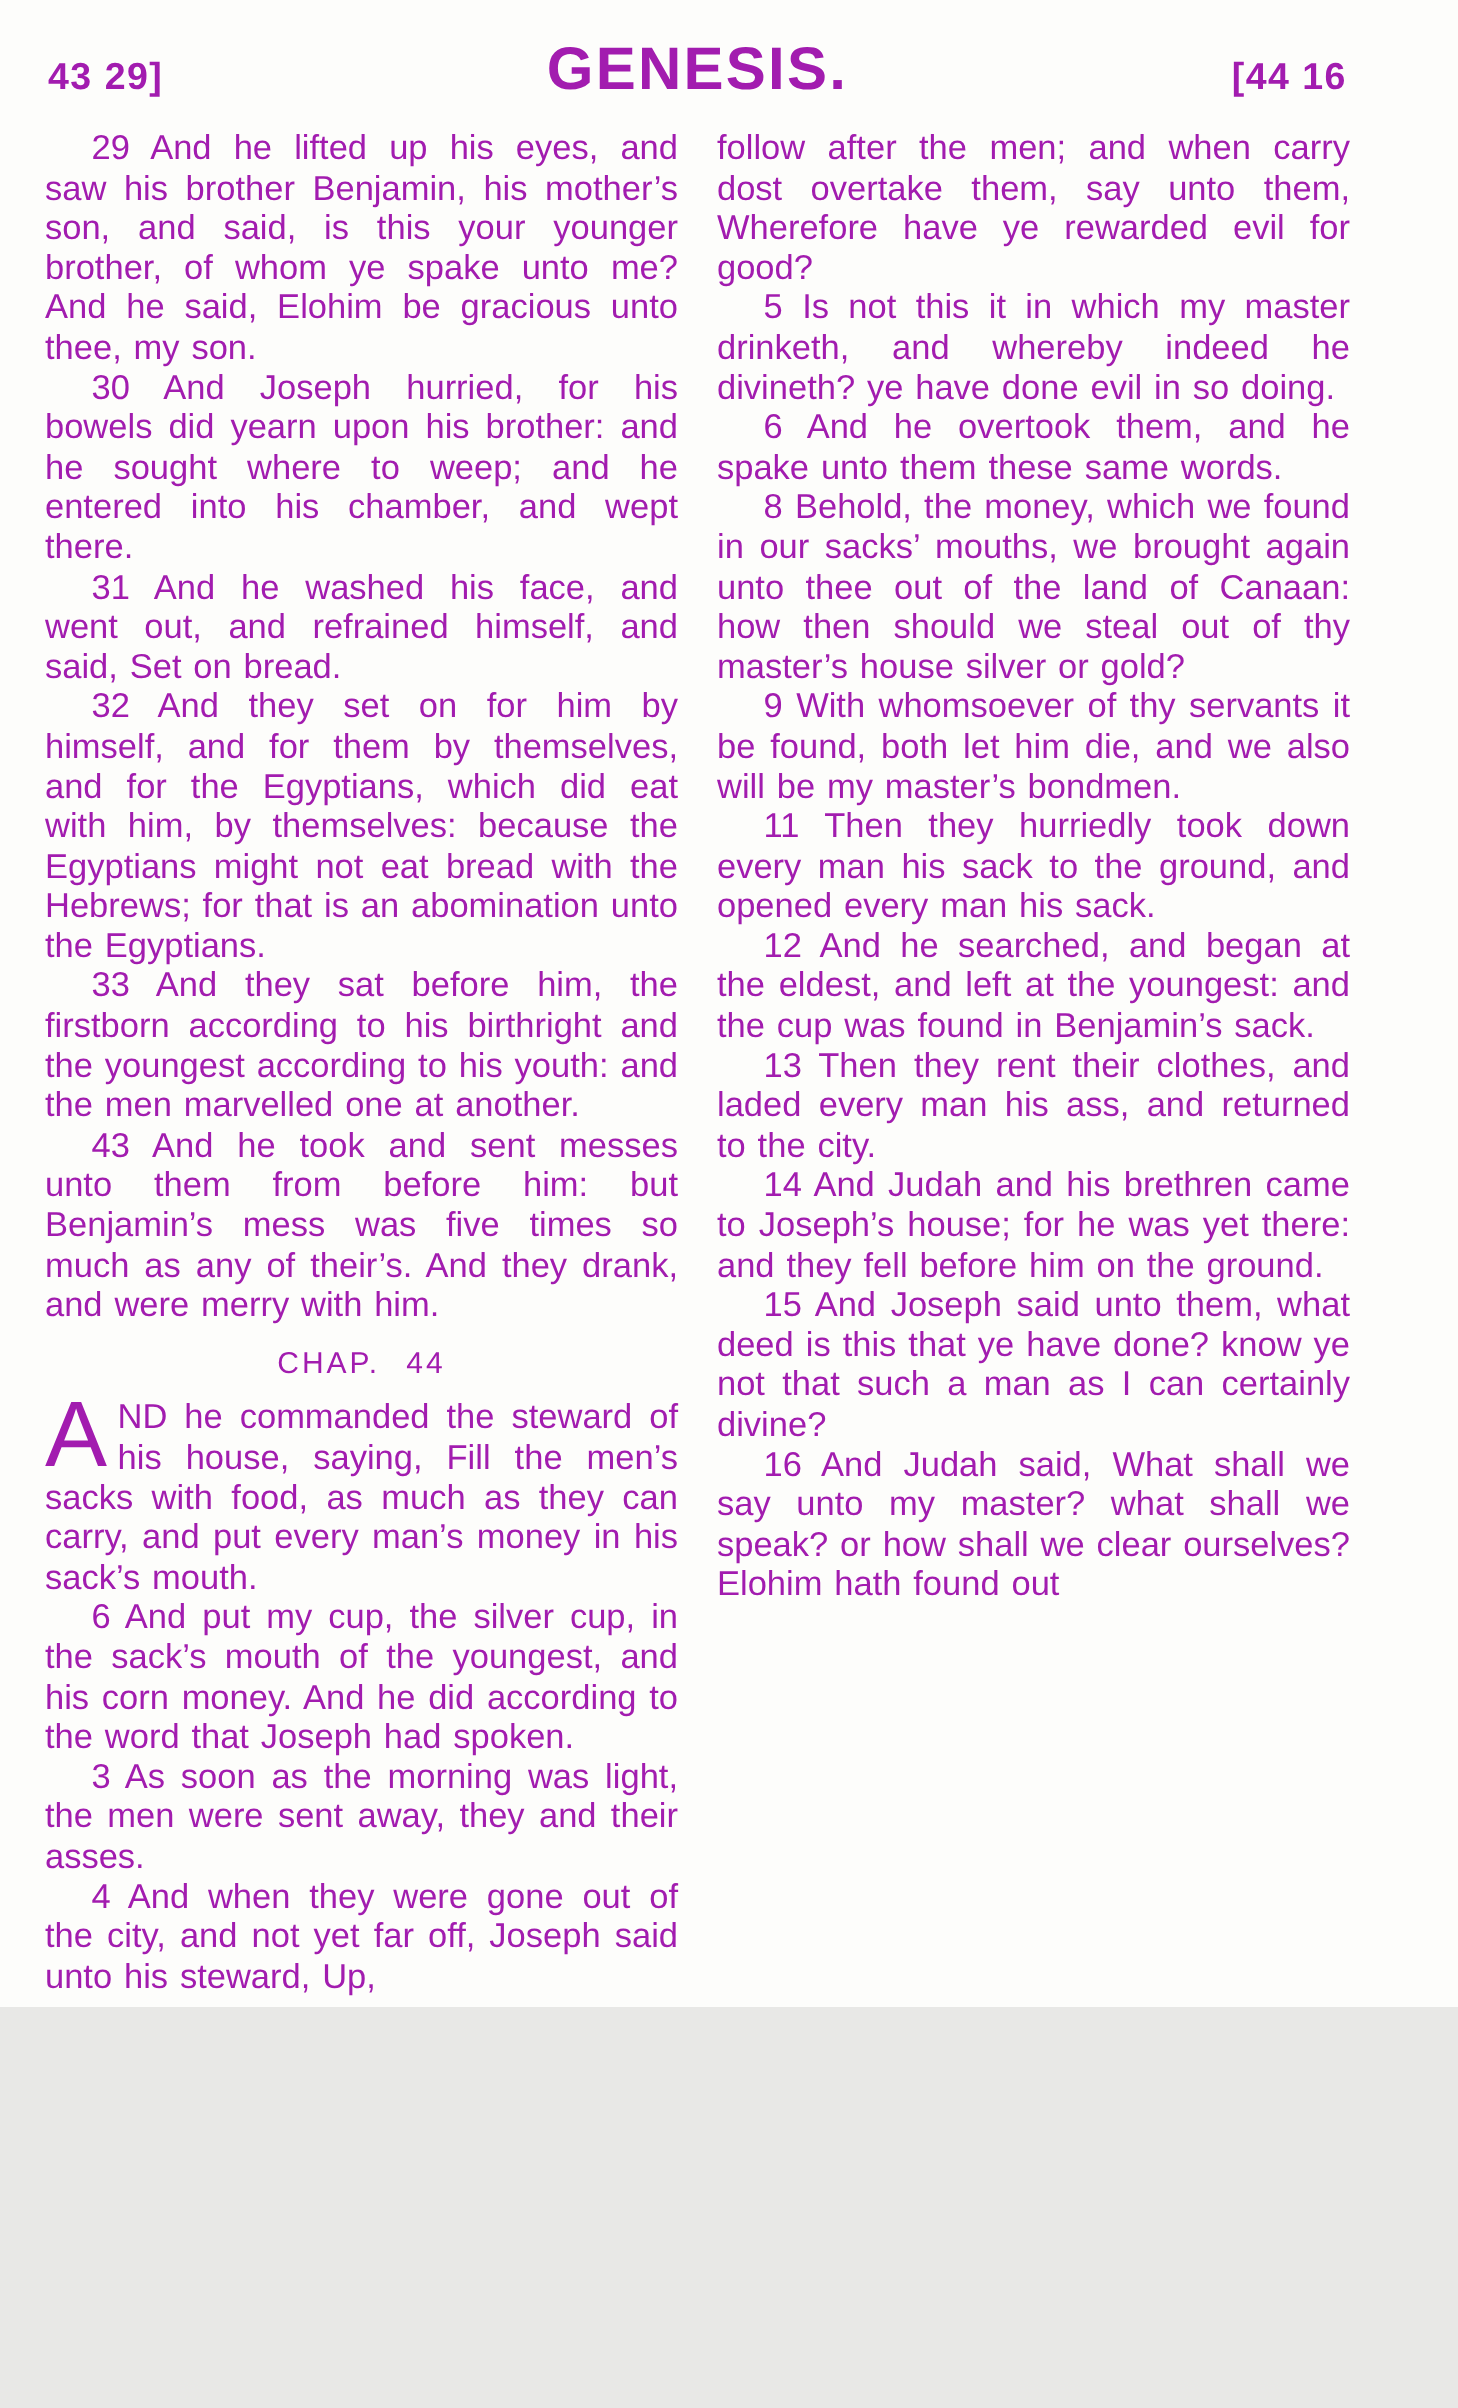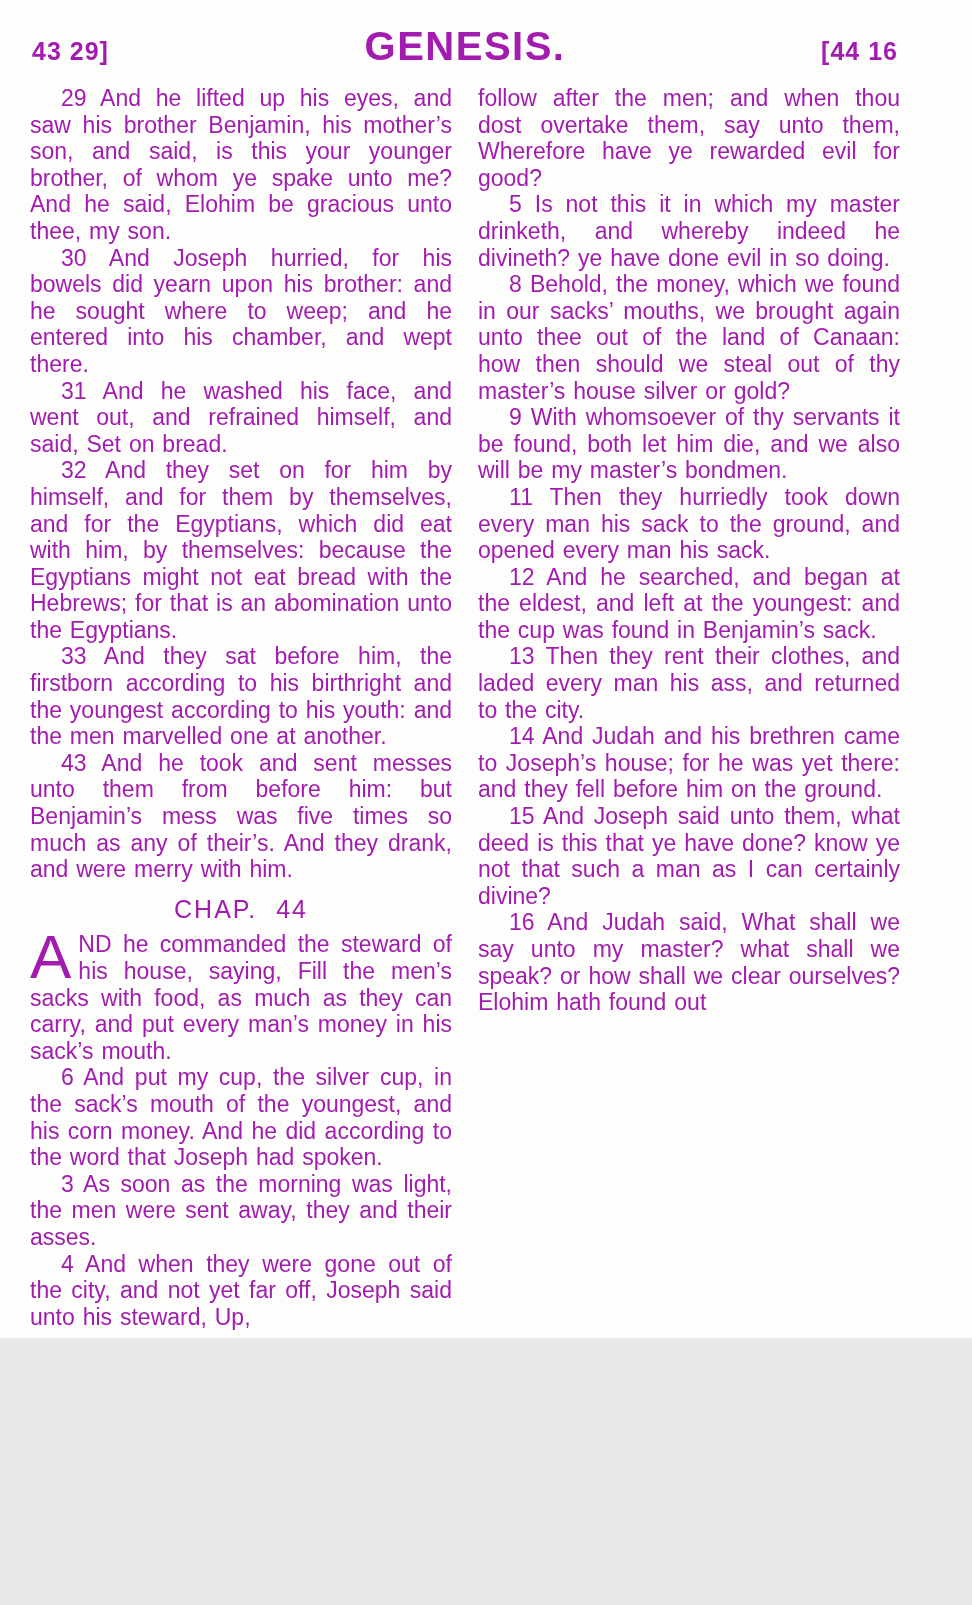--- a/index.html
+++ b/index.html
@@ -37,21 +37,21 @@
     font-size: 23px;
     line-height: 26.6px;
     text-align: justify;
     word-spacing: 1.5px;
   }
   .col p { margin: 0; text-indent: 1.35em; }
   .col p.cont { text-indent: 0; }
   .chap-heading {
     text-align: center;
     text-indent: 0 !important;
-    font-size: 25px;
+    font-size: 20px;
     letter-spacing: 2px;
     word-spacing: 10px;
     margin: 13px 0 9px 0 !important;
   }
   .chapter-start { text-indent: 0 !important; }
   .drop-cap {
     float: left;
     font-size: 62px;
     line-height: 44px;
     padding: 4px 7px 0 0;
@@ -88,22 +88,23 @@
         <p>33 And they sat before him, the firstborn according to his birthright and the youngest according to his youth: and the men marvelled one at another.</p>
         <p>43 And he took and sent messes unto them from before him: but Benjamin’s mess was five times so much as any of their’s. And they drank, and were merry with him.</p>
         <p class="chap-heading">CHAP. 44</p>
         <p class="chapter-start"><span class="drop-cap">A</span><span>ND he commanded the steward of his house, saying, Fill the men’s sacks with food, as much as they can carry, and put every man’s money in his sack’s mouth.</span></p>
         <p>6 And put my cup, the silver cup, in the sack’s mouth of the youngest, and his corn money. And he did according to the word that Joseph had spoken.</p>
         <p>3 As soon as the morning was light, the men were sent away, they and their asses.</p>
         <p>4 And when they were gone out of the city, and not yet far off, Joseph said unto his steward, Up,</p>
       </div>
 
       <div class="col">
-        <p class="cont">follow after the men; and when thou dost overtake them, say unto them, Wherefore have ye rewarded evil for good?</p>
+        <p class="cont">follow after the men; and when carry dost overtake them, say unto them, Wherefore have ye rewarded evil for good?</p>
         <p>5 Is not this it in which my master drinketh, and whereby indeed he divineth? ye have done evil in so doing.</p>
+        <p>6 And he overtook them, and he spake unto them these same words.</p>
         <p>8 Behold, the money, which we found in our sacks’ mouths, we brought again unto thee out of the land of Canaan: how then should we steal out of thy master’s house silver or gold?</p>
         <p>9 With whomsoever of thy servants it be found, both let him die, and we also will be my master’s bondmen.</p>
         <p>11 Then they hurriedly took down every man his sack to the ground, and opened every man his sack.</p>
         <p>12 And he searched, and began at the eldest, and left at the youngest: and the cup was found in Benjamin’s sack.</p>
         <p>13 Then they rent their clothes, and laded every man his ass, and returned to the city.</p>
         <p>14 And Judah and his brethren came to Joseph’s house; for he was yet there: and they fell before him on the ground.</p>
         <p>15 And Joseph said unto them, what deed is this that ye have done? know ye not that such a man as I can certainly divine?</p>
         <p>16 And Judah said, What shall we say unto my master? what shall we speak? or how shall we clear ourselves? Elohim hath found out</p>
       </div>
 

